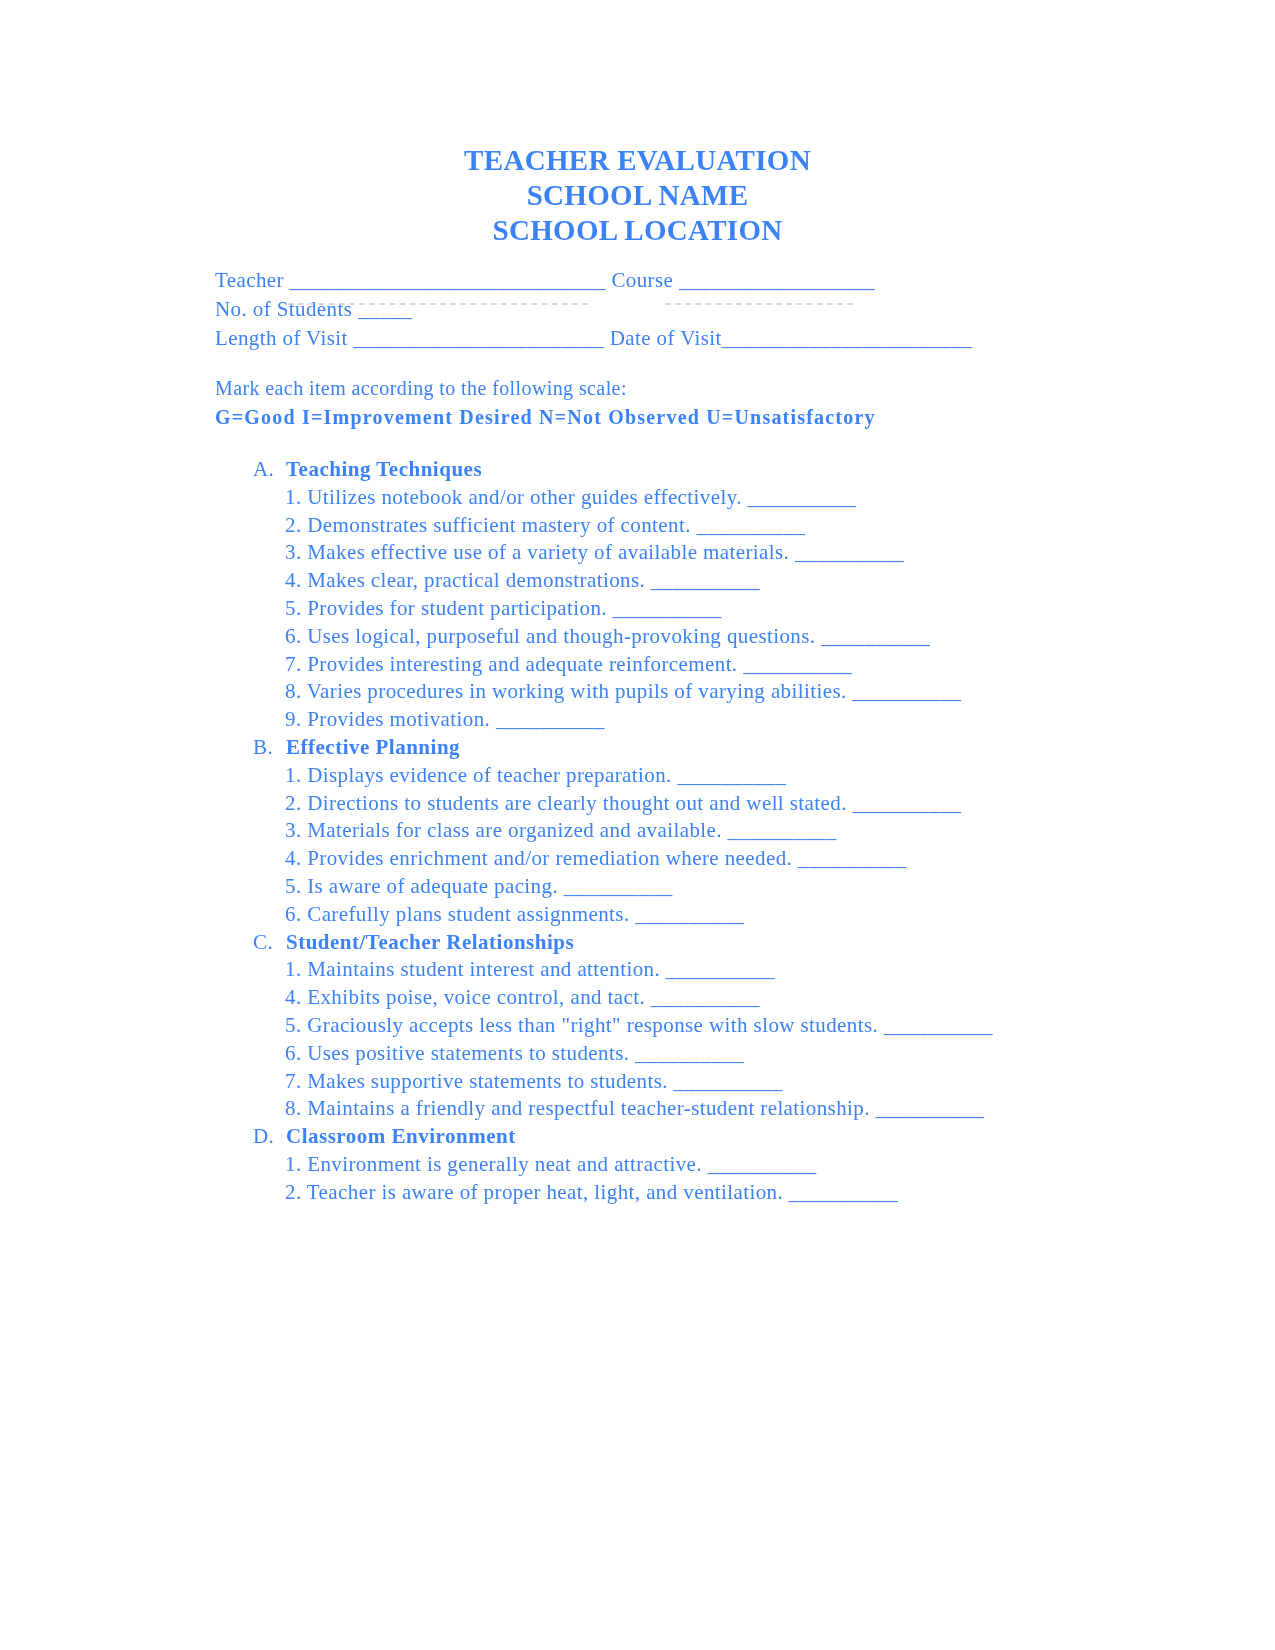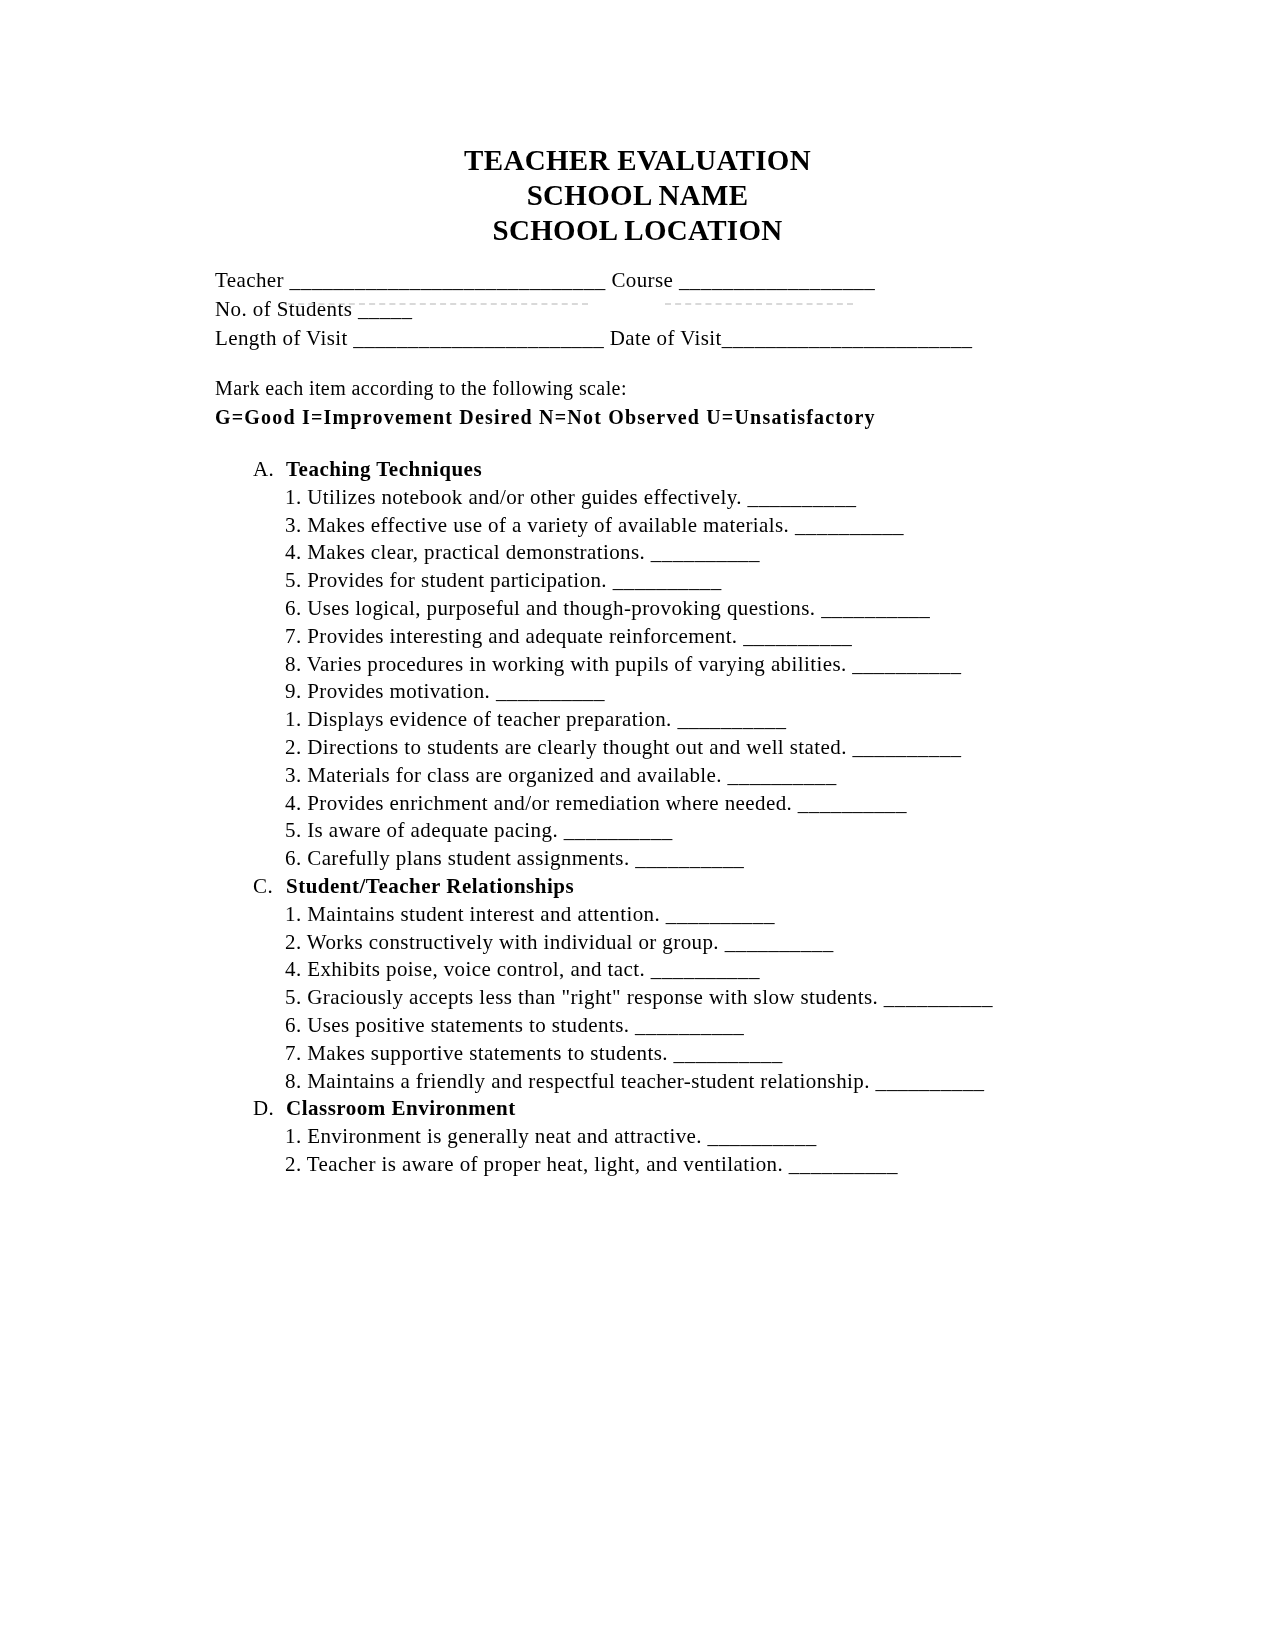--- a/index.html
+++ b/index.html
@@ -2,21 +2,21 @@
 <html><head>
 <meta charset="utf-8">
 <style>
   html, body { margin: 0; padding: 0; background: #ffffff; }
   .page {
     position: relative;
     width: 1275px;
     height: 1324px;
     background: #ffffff;
     font-family: "Liberation Serif", "DejaVu Serif", serif;
-    color: #000000;
+    color: #3b82f6;
     overflow: hidden;
   }
   .doc-title {
     padding-top: 143px;
     text-align: center;
     font-weight: bold;
     font-size: 29px;
     line-height: 35px;
     letter-spacing: 0.3px;
   }
@@ -83,40 +83,41 @@
 
   <div class="instructions">
     <div>Mark each item according to the following scale:</div>
     <div class="scale">G=Good I=Improvement Desired N=Not Observed U=Unsatisfactory</div>
   </div>
 
   <div class="sections" id="sections">
       <div>
         <div class="sec-row sec-header"><span class="sec-letter">A.</span><span class="sec-title">Teaching Techniques</span></div>
         <div class="sec-row item"><span>1.</span> <span>Utilizes notebook and/or other guides effectively.</span> <span>__________</span></div>
+        <div class="sec-row item"><span>2.</span> <span>Demonstrates sufficient mastery of content.</span> <span>__________</span></div>
         <div class="sec-row item"><span>3.</span> <span>Makes effective use of a variety of available materials.</span> <span>__________</span></div>
         <div class="sec-row item"><span>4.</span> <span>Makes clear, practical demonstrations.</span> <span>__________</span></div>
         <div class="sec-row item"><span>5.</span> <span>Provides for student participation.</span> <span>__________</span></div>
         <div class="sec-row item"><span>6.</span> <span>Uses logical, purposeful and though-provoking questions.</span> <span>__________</span></div>
         <div class="sec-row item"><span>7.</span> <span>Provides interesting and adequate reinforcement.</span> <span>__________</span></div>
         <div class="sec-row item"><span>8.</span> <span>Varies procedures in working with pupils of varying abilities.</span> <span>__________</span></div>
         <div class="sec-row item"><span>9.</span> <span>Provides motivation.</span> <span>__________</span></div>
       </div>
       <div>
+        <div class="sec-row sec-header"><span class="sec-letter">B.</span><span class="sec-title">Effective Planning</span></div>
         <div class="sec-row item"><span>1.</span> <span>Displays evidence of teacher preparation.</span> <span>__________</span></div>
         <div class="sec-row item"><span>2.</span> <span>Directions to students are clearly thought out and well stated.</span> <span>__________</span></div>
         <div class="sec-row item"><span>3.</span> <span>Materials for class are organized and available.</span> <span>__________</span></div>
         <div class="sec-row item"><span>4.</span> <span>Provides enrichment and/or remediation where needed.</span> <span>__________</span></div>
         <div class="sec-row item"><span>5.</span> <span>Is aware of adequate pacing.</span> <span>__________</span></div>
         <div class="sec-row item"><span>6.</span> <span>Carefully plans student assignments.</span> <span>__________</span></div>
       </div>
       <div>
         <div class="sec-row sec-header"><span class="sec-letter">C.</span><span class="sec-title">Student/Teacher Relationships</span></div>
         <div class="sec-row item"><span>1.</span> <span>Maintains student interest and attention.</span> <span>__________</span></div>
-        <div class="sec-row item"><span>2.</span> <span>Works constructively with individual or group.</span> <span>__________</span></div>
         <div class="sec-row item"><span>4.</span> <span>Exhibits poise, voice control, and tact.</span> <span>__________</span></div>
         <div class="sec-row item"><span>5.</span> <span>Graciously accepts less than "right" response with slow students.</span> <span>__________</span></div>
         <div class="sec-row item"><span>6.</span> <span>Uses positive statements to students.</span> <span>__________</span></div>
         <div class="sec-row item"><span>7.</span> <span>Makes supportive statements to students.</span> <span>__________</span></div>
         <div class="sec-row item"><span>8.</span> <span>Maintains a friendly and respectful teacher-student relationship.</span> <span>__________</span></div>
       </div>
       <div>
         <div class="sec-row sec-header"><span class="sec-letter">D.</span><span class="sec-title">Classroom Environment</span></div>
         <div class="sec-row item"><span>1.</span> <span>Environment is generally neat and attractive.</span> <span>__________</span></div>
         <div class="sec-row item"><span>2.</span> <span>Teacher is aware of proper heat, light, and ventilation.</span> <span>__________</span></div>

